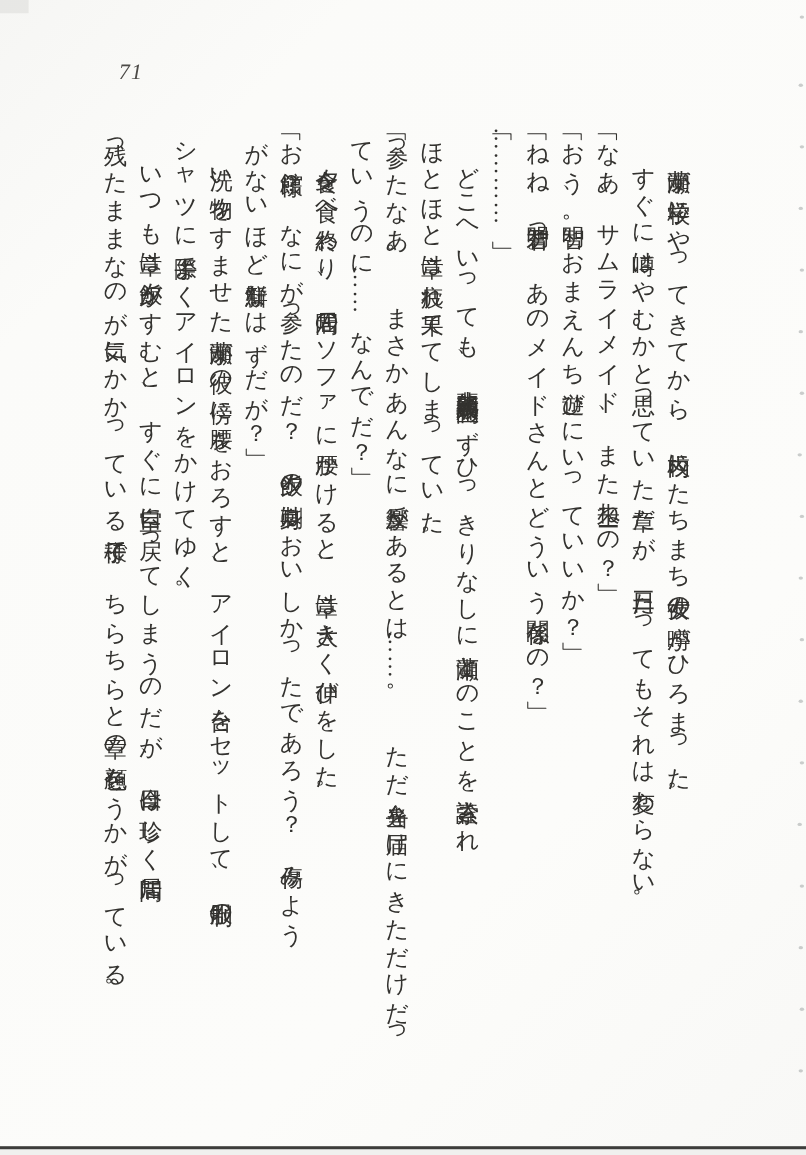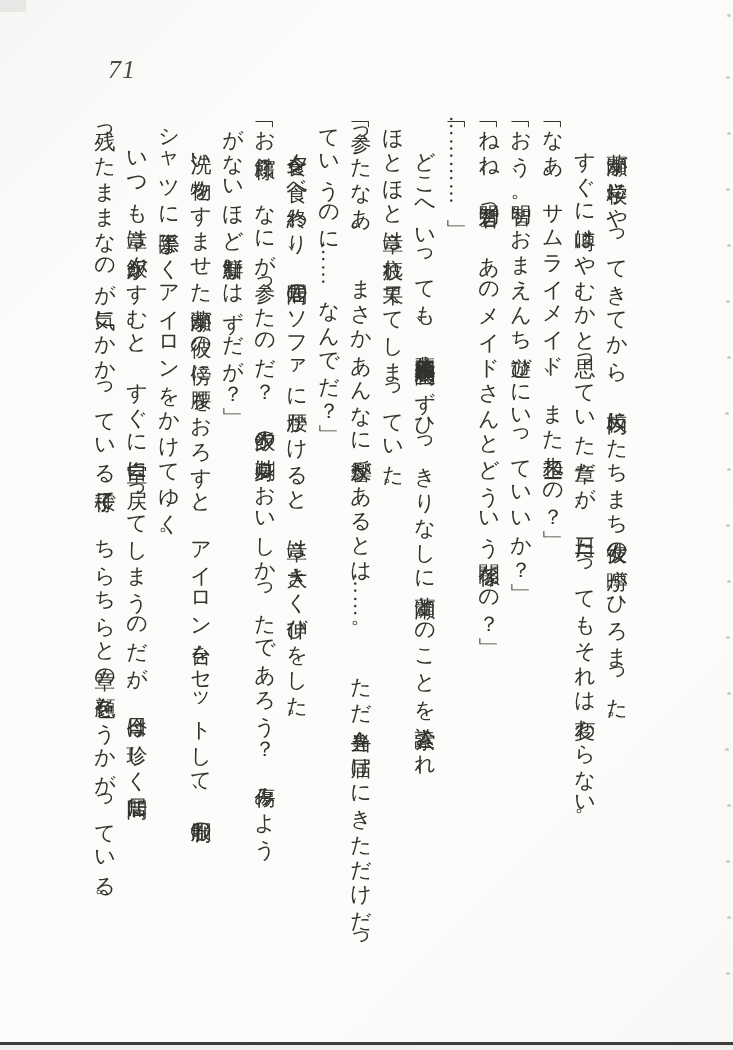--- a/index.html
+++ b/index.html
@@ -13,21 +13,21 @@
     height: 1050px;
     margin: 0 auto;
     background: linear-gradient(135deg, #f6f6f4 0%, #fbfbf9 18%, #fcfcfa 70%, #f8f8f6 100%);
     overflow: hidden;
     font-family: "Liberation Serif", "DejaVu Serif", serif;
   }
   .page-number {
     position: absolute;
     top: 55px;
     left: 108px;
-    font-size: 26px;
+    font-size: 20px;
     font-style: italic;
     letter-spacing: 1px;
     color: #4c4a47;
   }
   .text-block {
     position: absolute;
     top: 114px;
     right: 100px;
     height: 900px;
     writing-mode: vertical-rl;

